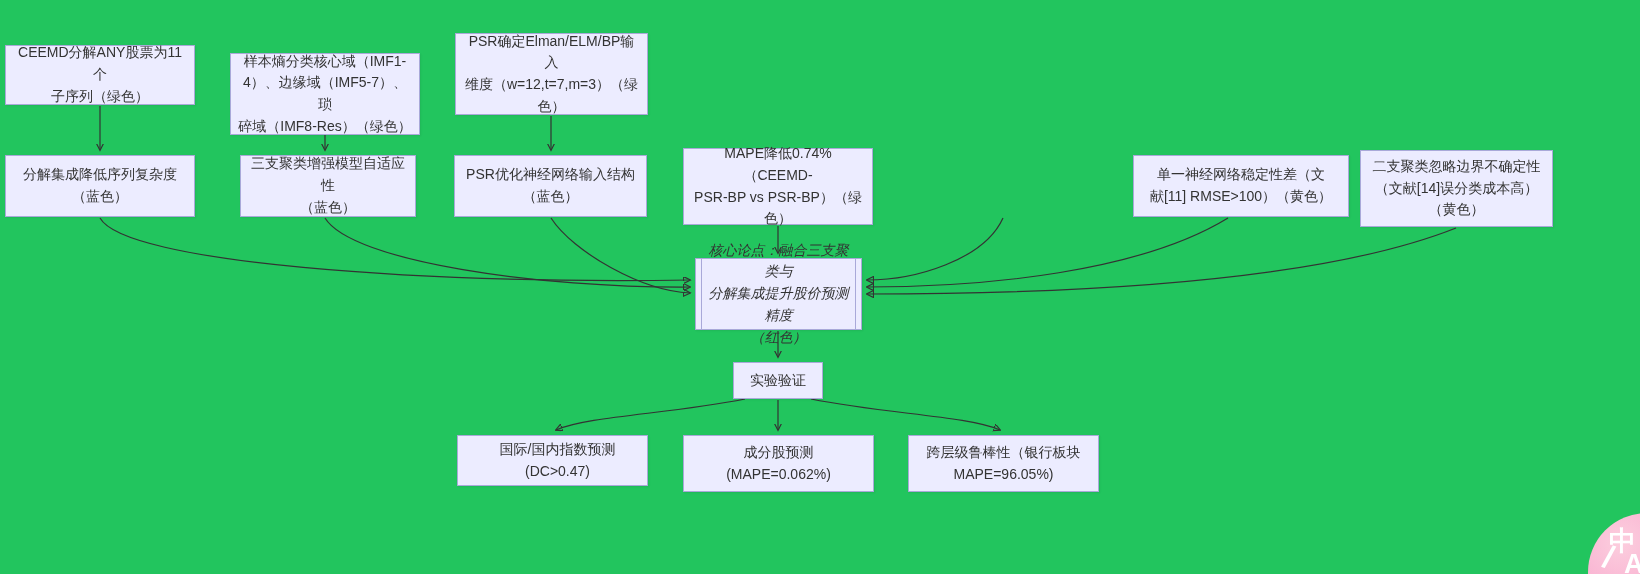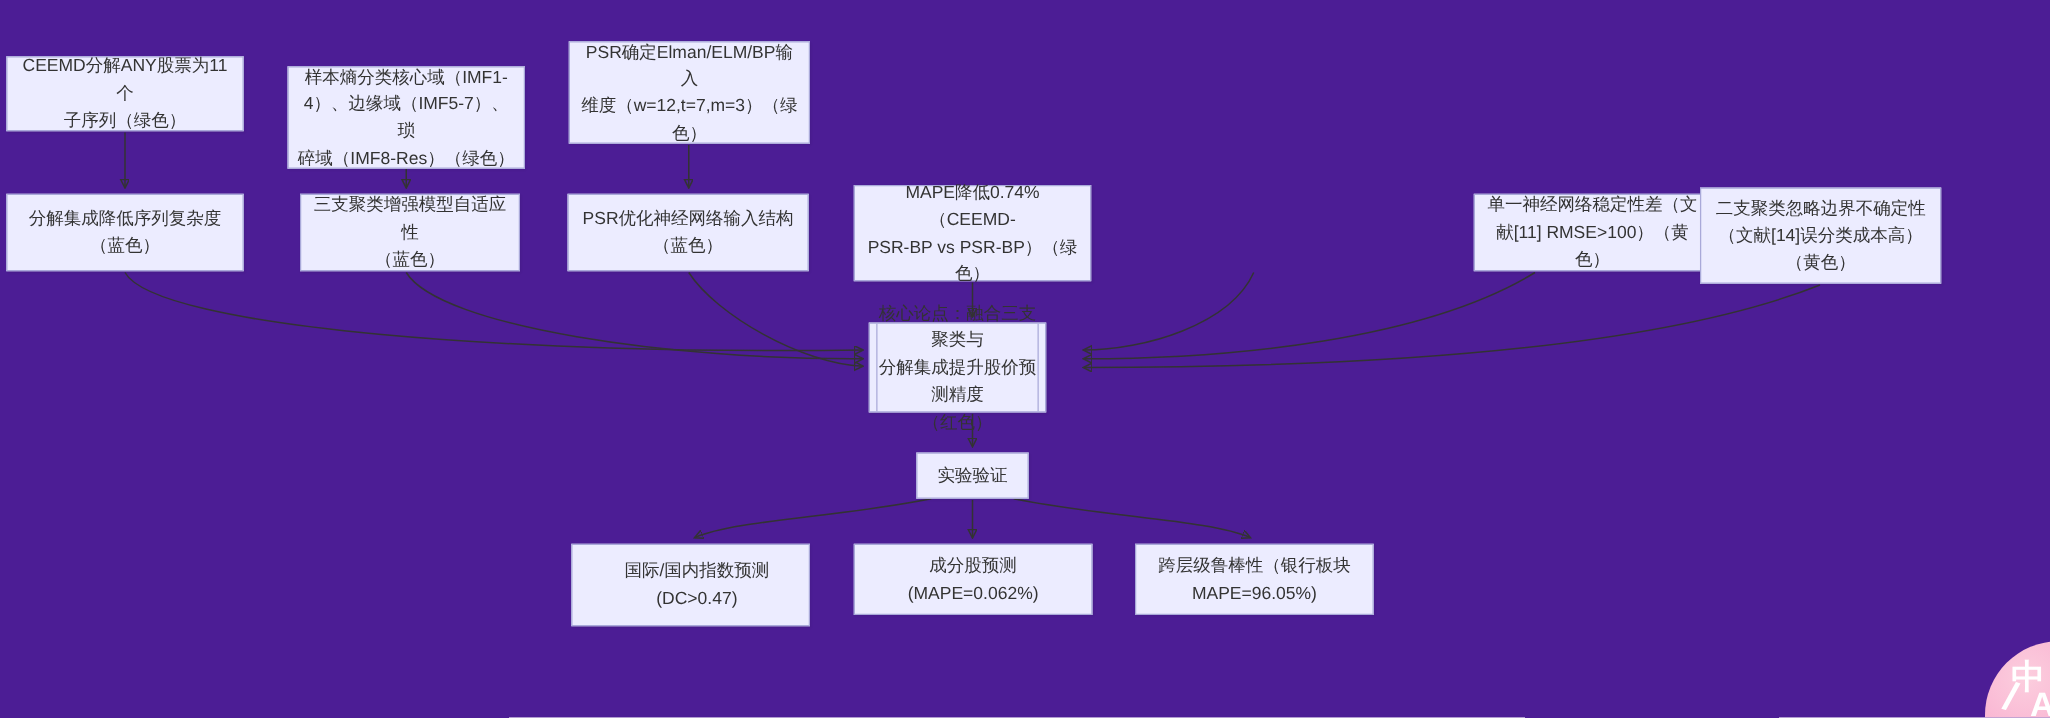--- a/index.html
+++ b/index.html
@@ -1,21 +1,21 @@
 <!DOCTYPE html>
 <html><head>
 <meta charset="utf-8">
 <style>
   html, body { margin: 0; padding: 0; background: #ffffff; }
   .canvas {
     position: relative;
     width: 1640px;
     height: 574px;
     overflow: hidden;
-    background: #4c1d95;
+    background: #22c55e;
     font-family: "Liberation Sans", "DejaVu Sans", sans-serif;
   }
   .edges-layer {
     position: absolute;
     left: 0; top: 0;
     width: 1640px; height: 574px;
     pointer-events: none;
   }
   .edges-layer path, .edges-layer line {
     fill: none;
@@ -51,25 +51,25 @@
 
   
   .n-ceemd       { left:5px;    top:45px;  width:190px; height:60px; }
   .n-entropy     { left:230px;  top:33px;  width:190px; height:82px;margin-top:20px; }
   .n-psr         { left:455px;  top:33px;  width:193px; height:82px; }
   .n-decomp      { left:5px;    top:155px; width:190px; height:62px; }
   .n-threeway    { left:240px;  top:155px; width:176px; height:62px; }
   .n-psrben      { left:454px;  top:155px; width:193px; height:62px;text-align:center; }
   .n-mape        { left:683px;  top:148px; width:190px; height:77px; }
   .n-trad        { left:908px;  top:155px; width:190px; height:62px; }
-  .n-singlenn    { left:1179px; top:155px; width:190px; height:62px; }
+  .n-singlenn    { left:1133px; top:155px; width:216px; height:62px; }
   .n-twoway      { left:1360px; top:150px; width:193px; height:77px; }
-  .n-core        { left:695px;  top:258px; width:142px; height:72px; }
+  .n-core        { left:695px;  top:258px; width:167px; height:72px;font-style:italic; }
   .n-exp         { left:733px;  top:362px; width:90px;  height:37px; }
-  .n-index       { left:457px;  top:435px; width:191px; height:66px;padding-left:16px; }
+  .n-index       { left:457px;  top:435px; width:191px; height:51px;padding-left:16px; }
   .n-stock       { left:683px;  top:435px; width:191px; height:57px; }
   .n-robust      { left:908px;  top:435px; width:191px; height:57px; }
 
   .lang-btn {
     position: absolute;
     left: 1588px; top: 513px;
     width: 118px; height: 118px;
     border-radius: 50%;
     background: radial-gradient(circle at 28% 25%, #fccede 0%, #f8abce 55%, #f59fc6 100%);
     cursor: pointer;

